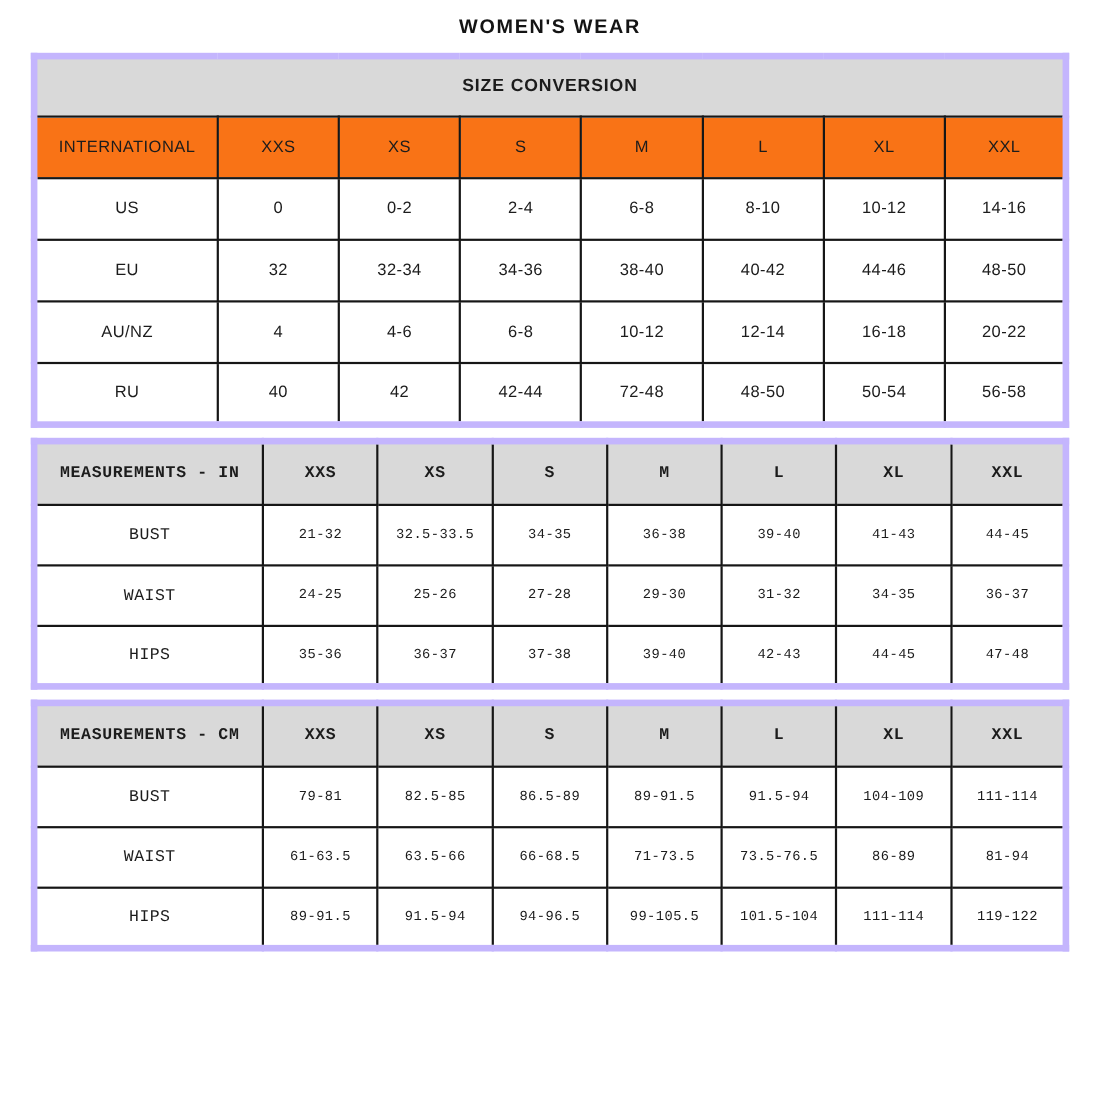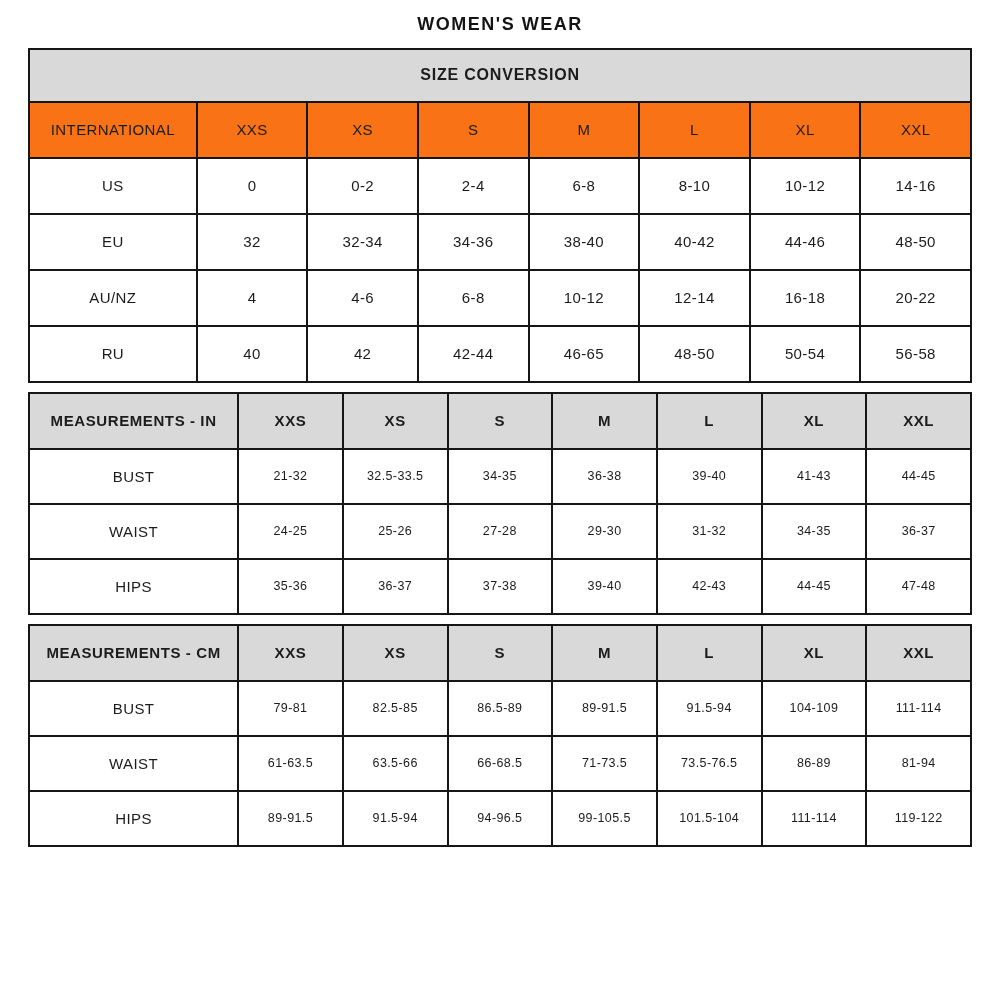--- a/index.html
+++ b/index.html
@@ -23,23 +23,23 @@
     font-size: 18px;
     font-weight: 700;
     letter-spacing: 1.5px;
     line-height: 1.15;
     color: #141414;
   }
   table.tbl {
     width: 100%;
     border-collapse: collapse;
     table-layout: fixed;
-    border: 2px solid #c4b5fd;
-  }
-  table.tbl + table.tbl { margin-top: 9px; }
+    border: 6px solid #c4b5fd;
+  }
+  table.tbl + table.tbl { margin-top: 9px; font-family: Liberation Mono, monospace; }
   .tbl th, .tbl td {
     border: 2px solid #161616;
     text-align: center;
     vertical-align: middle;
     padding: 0;
     font-weight: 400;
     letter-spacing: 0.4px;
     overflow: hidden;
     white-space: nowrap;
   }
@@ -133,21 +133,21 @@
           <td>10-12</td>
           <td>12-14</td>
           <td>16-18</td>
           <td>20-22</td>
         </tr>
         <tr>
           <th>RU</th>
           <td>40</td>
           <td>42</td>
           <td>42-44</td>
-          <td>46-65</td>
+          <td>72-48</td>
           <td>48-50</td>
           <td>50-54</td>
           <td>56-58</td>
         </tr>
       </tbody>
   </table>
 
   <table class="tbl meas">
     <colgroup>
       <col style="width:22.2%">

